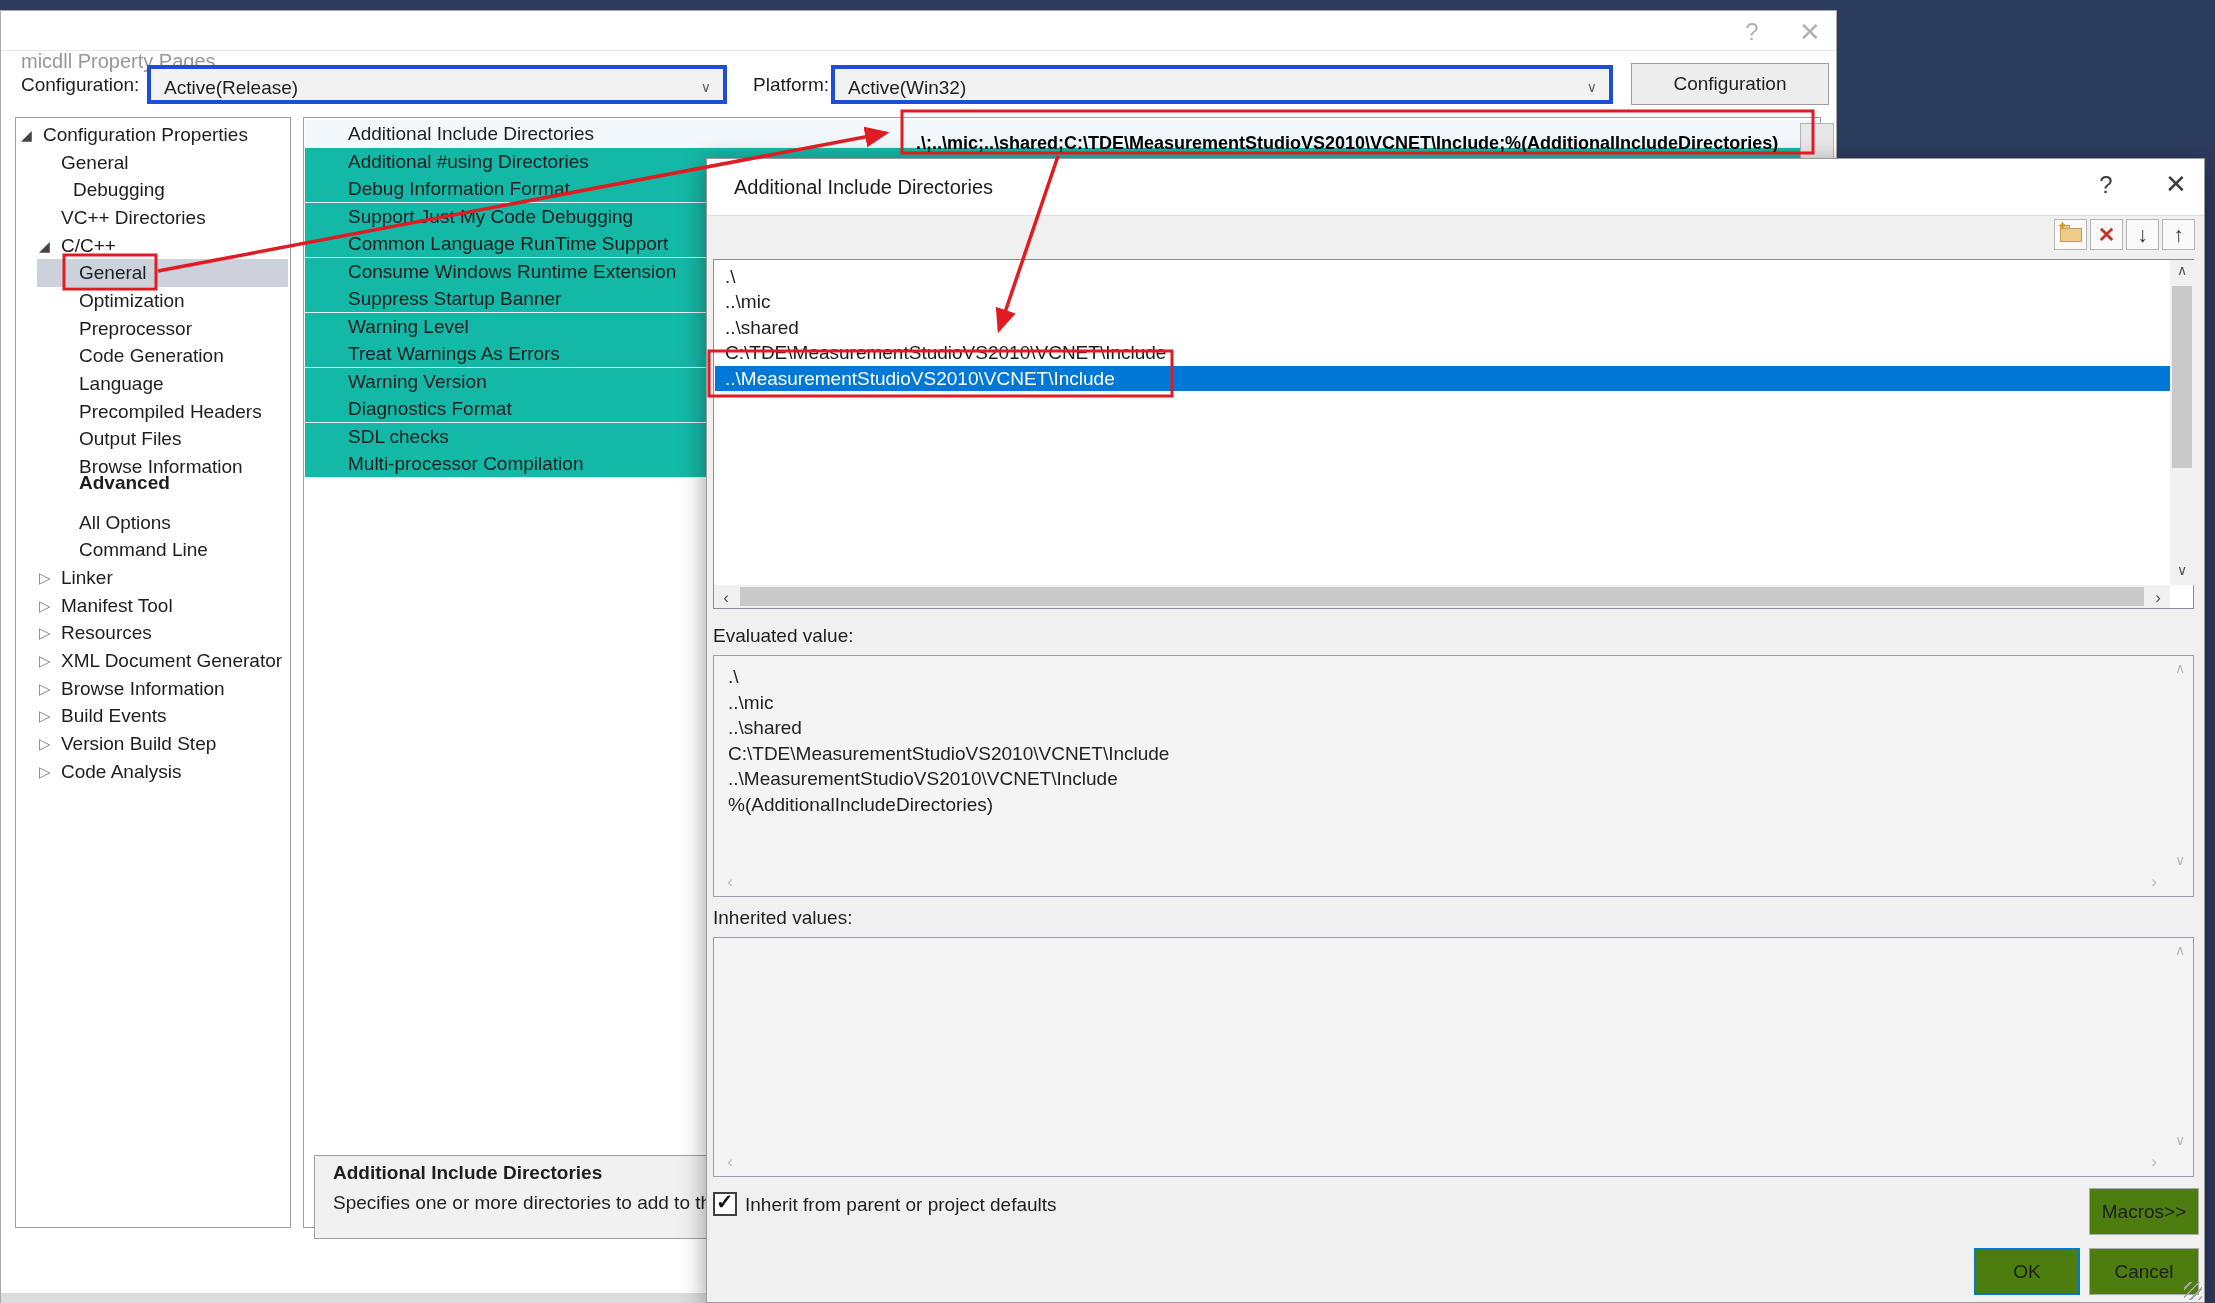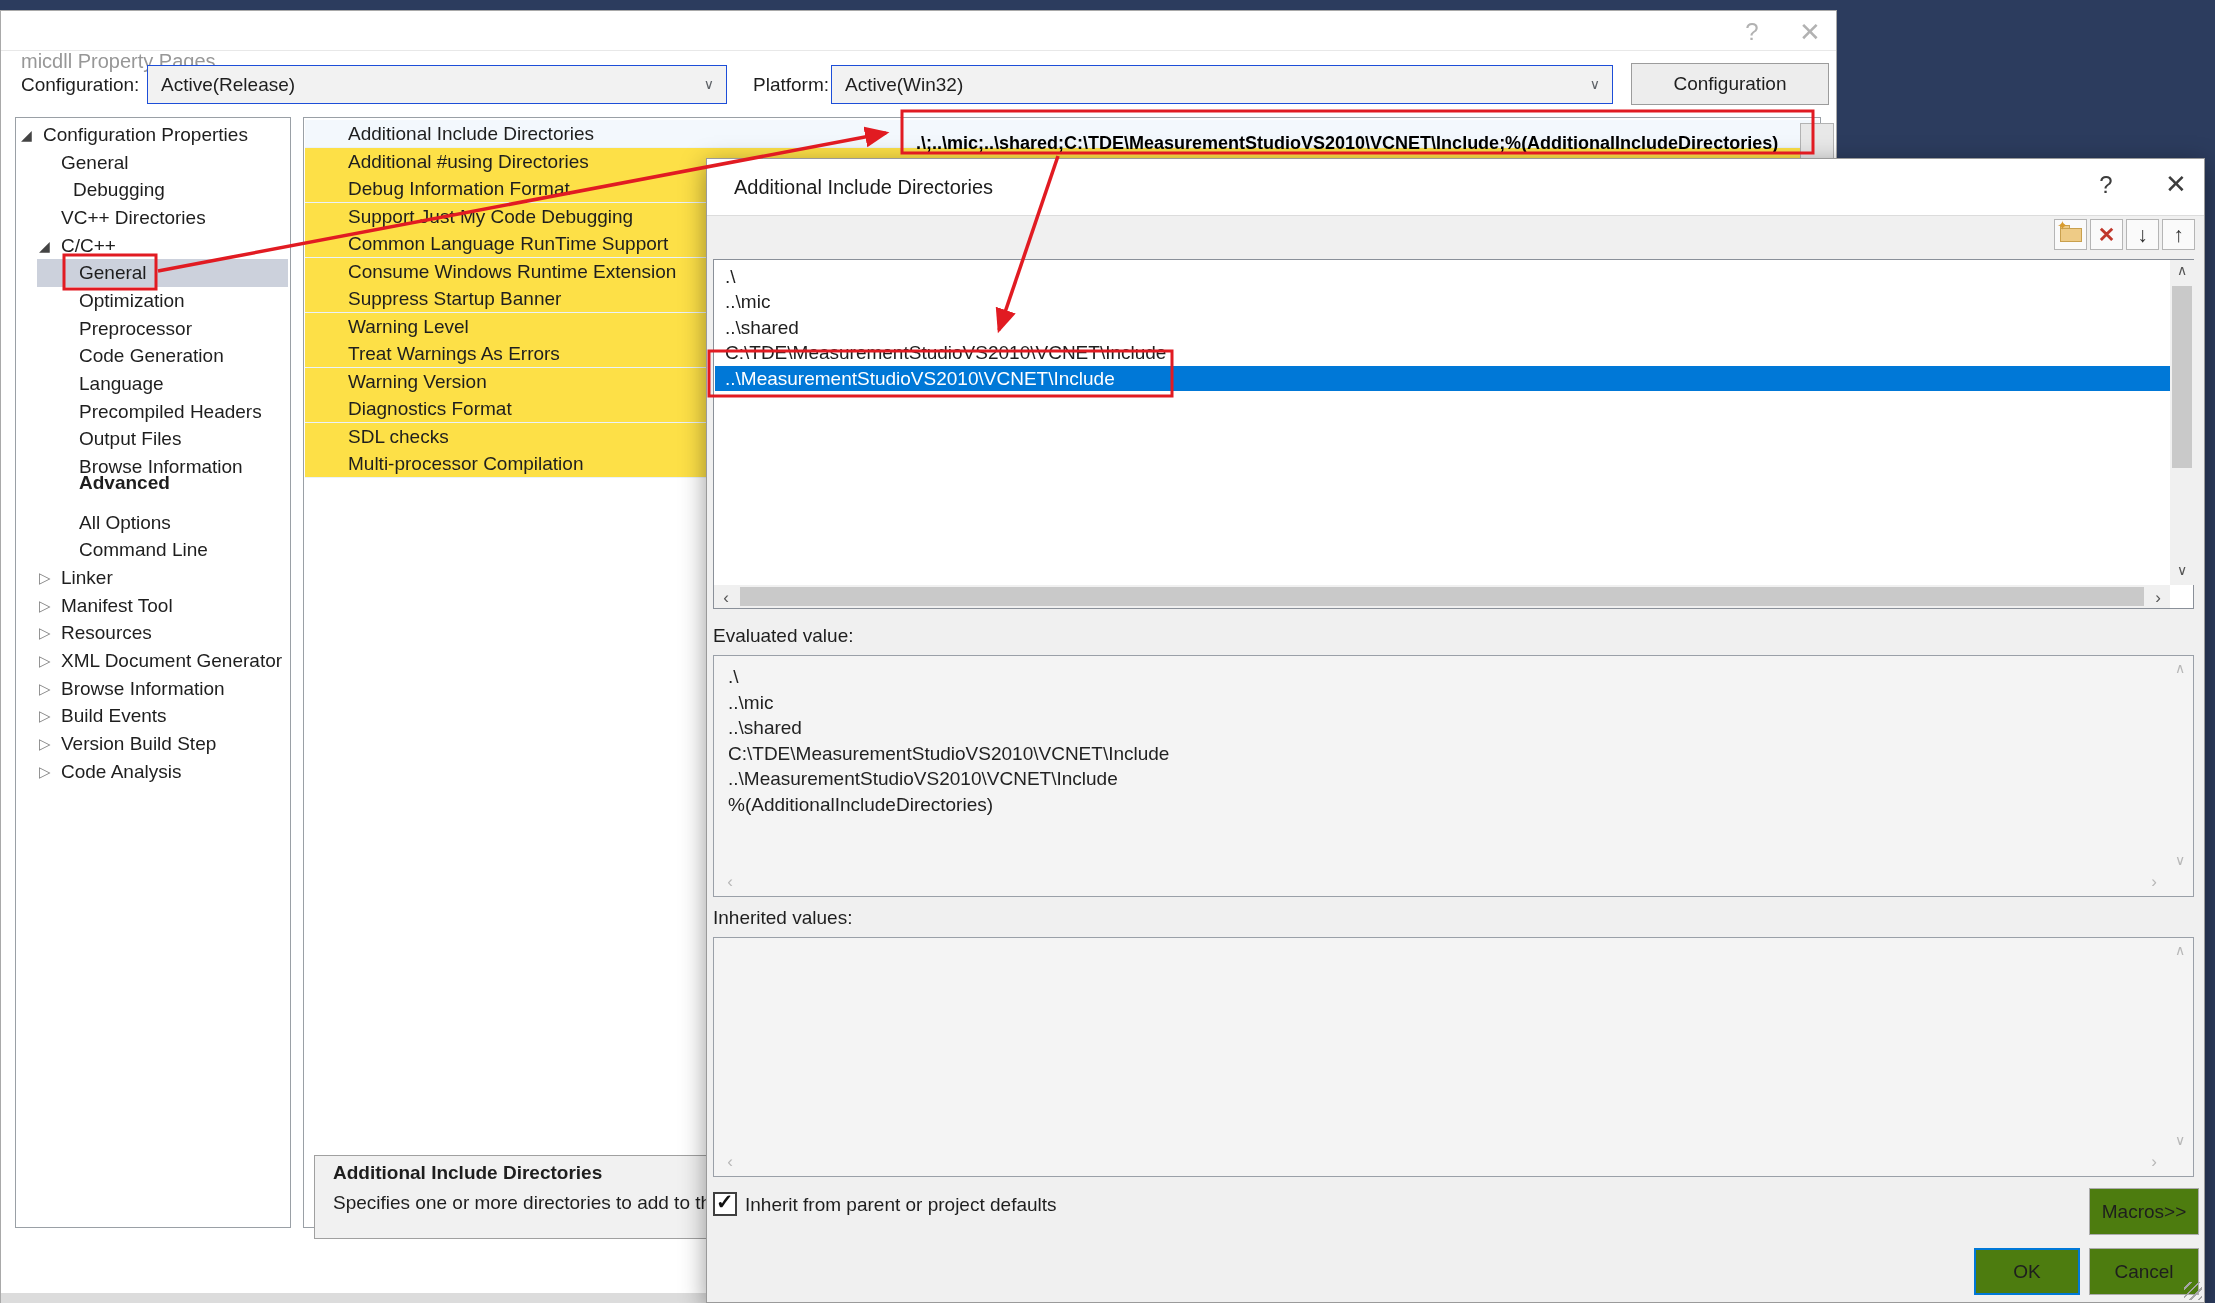--- a/index.html
+++ b/index.html
@@ -8,36 +8,36 @@
           font-size:19px; color:#1e1e1e; }
   .abs { position:absolute; }
   .nosel { user-select:none; }
 
   
   .win { background:#ffffff; border:1px solid #a9a9a9; }
   .titleband { background:#fff; border-bottom:1px solid #e8e8e8; }
   .wintitle { color:#979797; font-size:20px; line-height:40px; white-space:nowrap;margin-top:30px; }
   .winglyph { color:#b2b2b2; font-size:24px; text-align:center; line-height:30px; cursor:default; }
 
-  .combo { background:#f2f2f2; border:1px solid #1d4ed8; line-height:37px; padding-left:13px;
+  .combo { background:#f2f2f2; border:4px solid #1d4ed8; line-height:37px; padding-left:13px;
            white-space:nowrap; }
   .combo .chev { position:absolute; right:12px; top:0; line-height:37px; color:#5f6368; font-size:14px; }
   .btn { background:#ededed; border:1px solid #9c9c9c; text-align:center; cursor:default; }
 
   .panel { background:#ffffff; border:1px solid #9aa0a6; }
 
   .tree-row { position:absolute; left:1px; right:1px; height:28px; line-height:28px; white-space:nowrap; }
   .tree-row.selected .selband { position:absolute; left:20px; right:1px; top:0; bottom:0; background:#ccd1dc; }
   .tw { position:absolute; top:0; font-size:14px; color:#444; line-height:28px; }
   .tw.collapsed { color:#808080; font-size:15px; }
   .tl { position:absolute; top:0; line-height:28px; }
   .tl.lv0 { left:26px; } .tl.lv1 { left:44px; } .tl.lv2 { left:62px; }
 
   .grid-row { position:absolute; left:1px; right:1px; height:28px; line-height:27px;
-              border-bottom:1px solid #e9f2fb; padding-left:43px; white-space:nowrap; background:#fde047; }
+              border-bottom:1px solid #e9f2fb; padding-left:43px; white-space:nowrap; background:#14b8a6; }
   .grid-row.first { background:#f3f8fd; }
 
   
   .dialog { background:#f0f0f0; border:1px solid #9a9a9a; box-shadow:0 6px 24px rgba(0,0,0,.4); }
   .dlg-titlebar { position:absolute; left:0; top:0; width:1497px; height:57px; background:#fff; border-bottom:1px solid #dcdcdc; }
   .dlg-title { position:absolute; left:27px; top:0; line-height:57px; font-size:20px; color:#1b1b1b; white-space:nowrap; }
   .dlg-glyph { position:absolute; color:#3c3c3c; text-align:center; }
   .toolbtn { position:absolute; width:33px; height:31px; background:#fafafa; border:1px solid #b5b5b5; text-align:center; }
 
   .listbox { position:absolute; background:#ffffff; border:1px solid #8a9099; }

